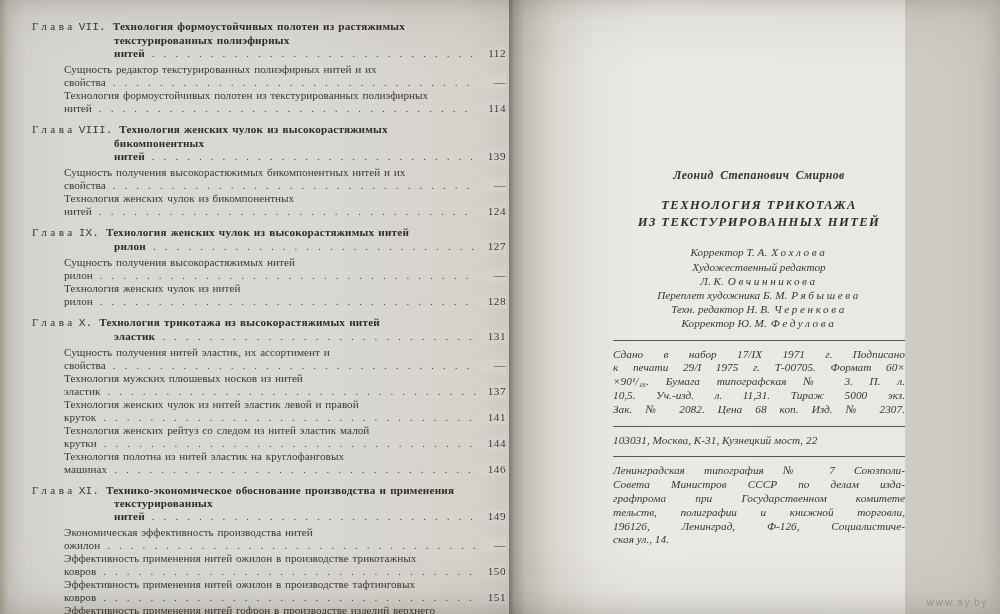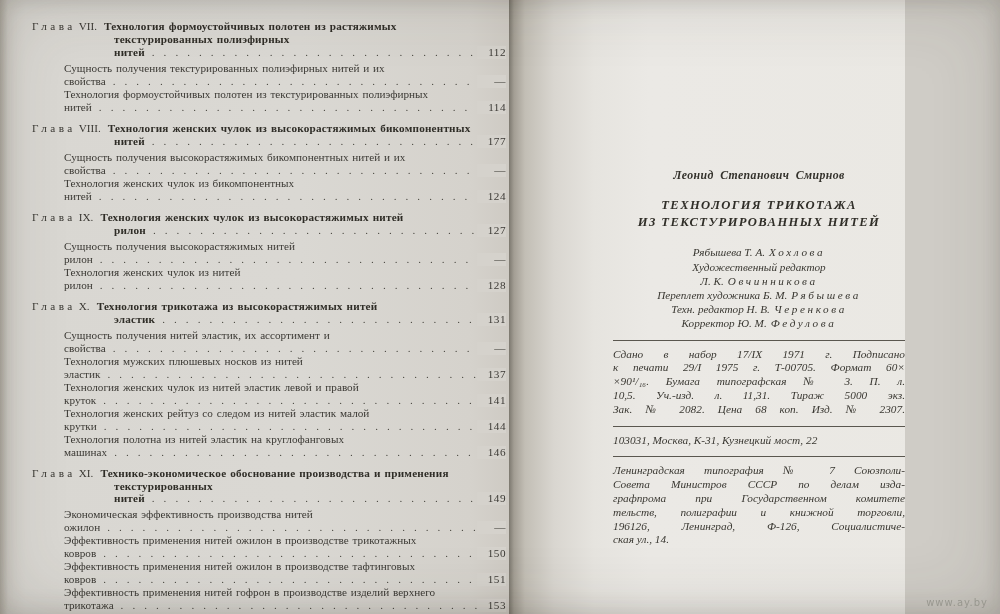--- a/index.html
+++ b/index.html
@@ -43,21 +43,21 @@
   .toc-row{position:relative;overflow:hidden;padding-right:34px;}
   .toc-row.chapter{
     margin-top:8px;padding-left:82px;text-indent:-82px;
     font-weight:700;color:#2f2d27;letter-spacing:.2px;
   }
   .toc-row.chapter:first-child{margin-top:0;}
   .toc-row.sub{margin-left:32px;}
   .chapter + .sub{margin-top:3px;}
   .chapter-label{font-weight:400;color:#3b3934;letter-spacing:0;}
   .glava{letter-spacing:3.5px;}
-  .gnum{margin-left:3px;margin-right:7px;}
+  .gnum{margin-left:3px;margin-right:7px;font-family:Liberation Mono, monospace;}
   .toc-title::after{
     content:"............................................................";
     font-weight:400;letter-spacing:9px;margin-left:7px;
     white-space:nowrap;color:#45433c;
   }
   .toc-page{
     position:absolute;right:0;bottom:0;
     background:#d5d2cc;padding-left:5px;min-width:24px;
     text-align:right;font-weight:400;color:#3b3934;letter-spacing:.5px;
   }
@@ -88,23 +88,23 @@
     font-family:"DejaVu Sans","Liberation Sans",sans-serif;
     font-size:10px;letter-spacing:1px;color:#98978f;
   }
 </style>
 </head>
 <body>
 
 <div class="page page-left">
   <div class="toc" id="toc">
       <div class="toc-row chapter"><span class="chapter-label"><span class="glava">Глава</span><span class="gnum">VII.</span></span><span class="toc-title">Технология формоустойчивых полотен из растяжимых текстурированных полиэфирных нитей</span><span class="toc-page">112</span></div>
-      <div class="toc-row sub"><span class="toc-title">Сущность получения текстурированных полиэфирных нитей и их свойства</span><span class="toc-page">—</span></div>
+      <div class="toc-row sub"><span class="toc-title">Сущность редактор текстурированных полиэфирных нитей и их свойства</span><span class="toc-page">—</span></div>
       <div class="toc-row sub"><span class="toc-title">Технология формоустойчивых полотен из текстурированных полиэфирных нитей</span><span class="toc-page">114</span></div>
-      <div class="toc-row chapter"><span class="chapter-label"><span class="glava">Глава</span><span class="gnum">VIII.</span></span><span class="toc-title">Технология женских чулок из высокорастяжимых бикомпонентных нитей</span><span class="toc-page">177</span></div>
+      <div class="toc-row chapter"><span class="chapter-label"><span class="glava">Глава</span><span class="gnum">VIII.</span></span><span class="toc-title">Технология женских чулок из высокорастяжимых бикомпонентных нитей</span><span class="toc-page">139</span></div>
       <div class="toc-row sub"><span class="toc-title">Сущность получения высокорастяжимых бикомпонентных нитей и их свойства</span><span class="toc-page">—</span></div>
       <div class="toc-row sub"><span class="toc-title">Технология женских чулок из бикомпонентных нитей</span><span class="toc-page">124</span></div>
       <div class="toc-row chapter"><span class="chapter-label"><span class="glava">Глава</span><span class="gnum">IX.</span></span><span class="toc-title">Технология женских чулок из высокорастяжимых нитей рилон</span><span class="toc-page">127</span></div>
       <div class="toc-row sub"><span class="toc-title">Сущность получения высокорастяжимых нитей рилон</span><span class="toc-page">—</span></div>
       <div class="toc-row sub"><span class="toc-title">Технология женских чулок из нитей рилон</span><span class="toc-page">128</span></div>
       <div class="toc-row chapter"><span class="chapter-label"><span class="glava">Глава</span><span class="gnum">X.</span></span><span class="toc-title">Технология трикотажа из высокорастяжимых нитей эластик</span><span class="toc-page">131</span></div>
       <div class="toc-row sub"><span class="toc-title">Сущность получения нитей эластик, их ассортимент и свойства</span><span class="toc-page">—</span></div>
       <div class="toc-row sub"><span class="toc-title">Технология мужских плюшевых носков из нитей эластик</span><span class="toc-page">137</span></div>
       <div class="toc-row sub"><span class="toc-title">Технология женских чулок из нитей эластик левой и правой круток</span><span class="toc-page">141</span></div>
       <div class="toc-row sub"><span class="toc-title">Технология женских рейтуз со следом из нитей эластик малой крутки</span><span class="toc-page">144</span></div>
@@ -121,21 +121,21 @@
 <div class="gutter-line"></div>
 
 <div class="page page-right">
   <div class="rp">
     <div class="author">Леонид Степанович Смирнов</div>
     <div class="book-title">
       <div>ТЕХНОЛОГИЯ ТРИКОТАЖА</div>
       <div>ИЗ ТЕКСТУРИРОВАННЫХ НИТЕЙ</div>
     </div>
     <div class="credits" id="credits">
-        <div class="credit-line"><span class="credit-pre">Рябышева Т. А.</span><span class="credit-name">Хохлова</span></div>
+        <div class="credit-line"><span class="credit-pre">Корректор Т. А.</span><span class="credit-name">Хохлова</span></div>
         <div class="credit-line"><span class="credit-pre">Художественный редактор</span></div>
         <div class="credit-line"><span class="credit-pre">Л. К.</span><span class="credit-name">Овчинникова</span></div>
         <div class="credit-line"><span class="credit-pre">Переплет художника Б. М.</span><span class="credit-name">Рябышева</span></div>
         <div class="credit-line"><span class="credit-pre">Техн. редактор Н. В.</span><span class="credit-name">Черенкова</span></div>
         <div class="credit-line"><span class="credit-pre">Корректор Ю. М.</span><span class="credit-name">Федулова</span></div>
       </div>
     <hr class="rule">
     <div class="imprint just" id="imprint">
         <div class="line">Сдано в набор 17/IX 1971 г. Подписано</div>
         <div class="line">к печати 29/I 1975 г. Т-00705. Формат 60×</div>

